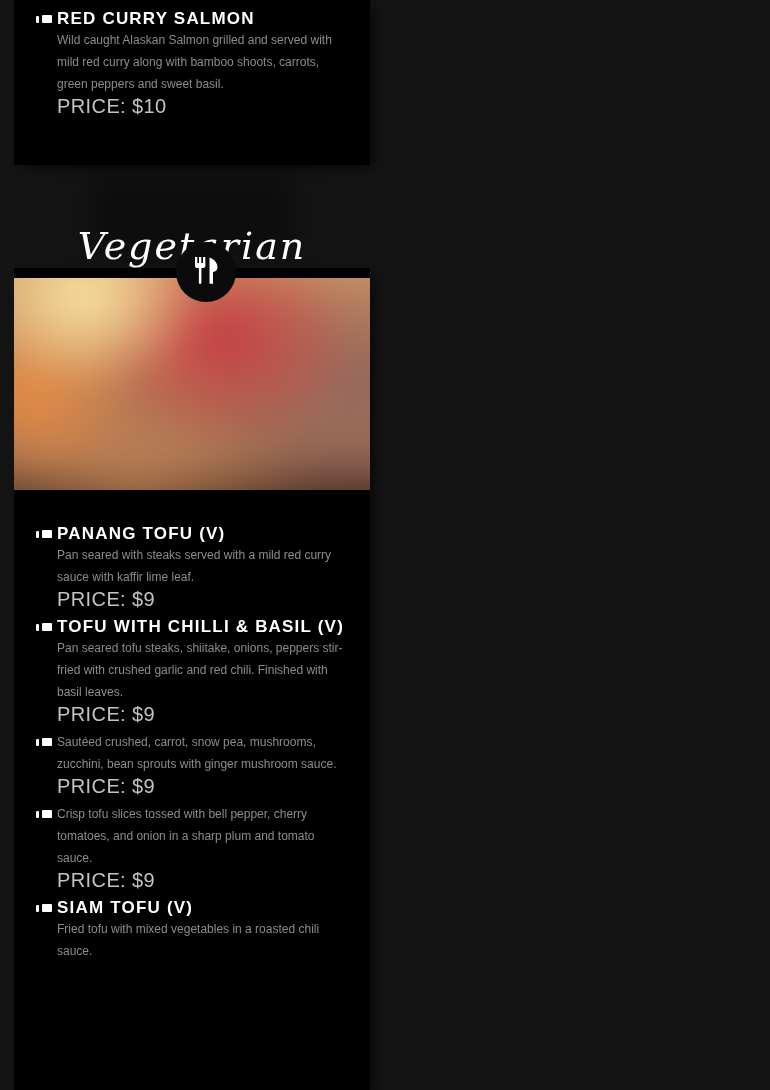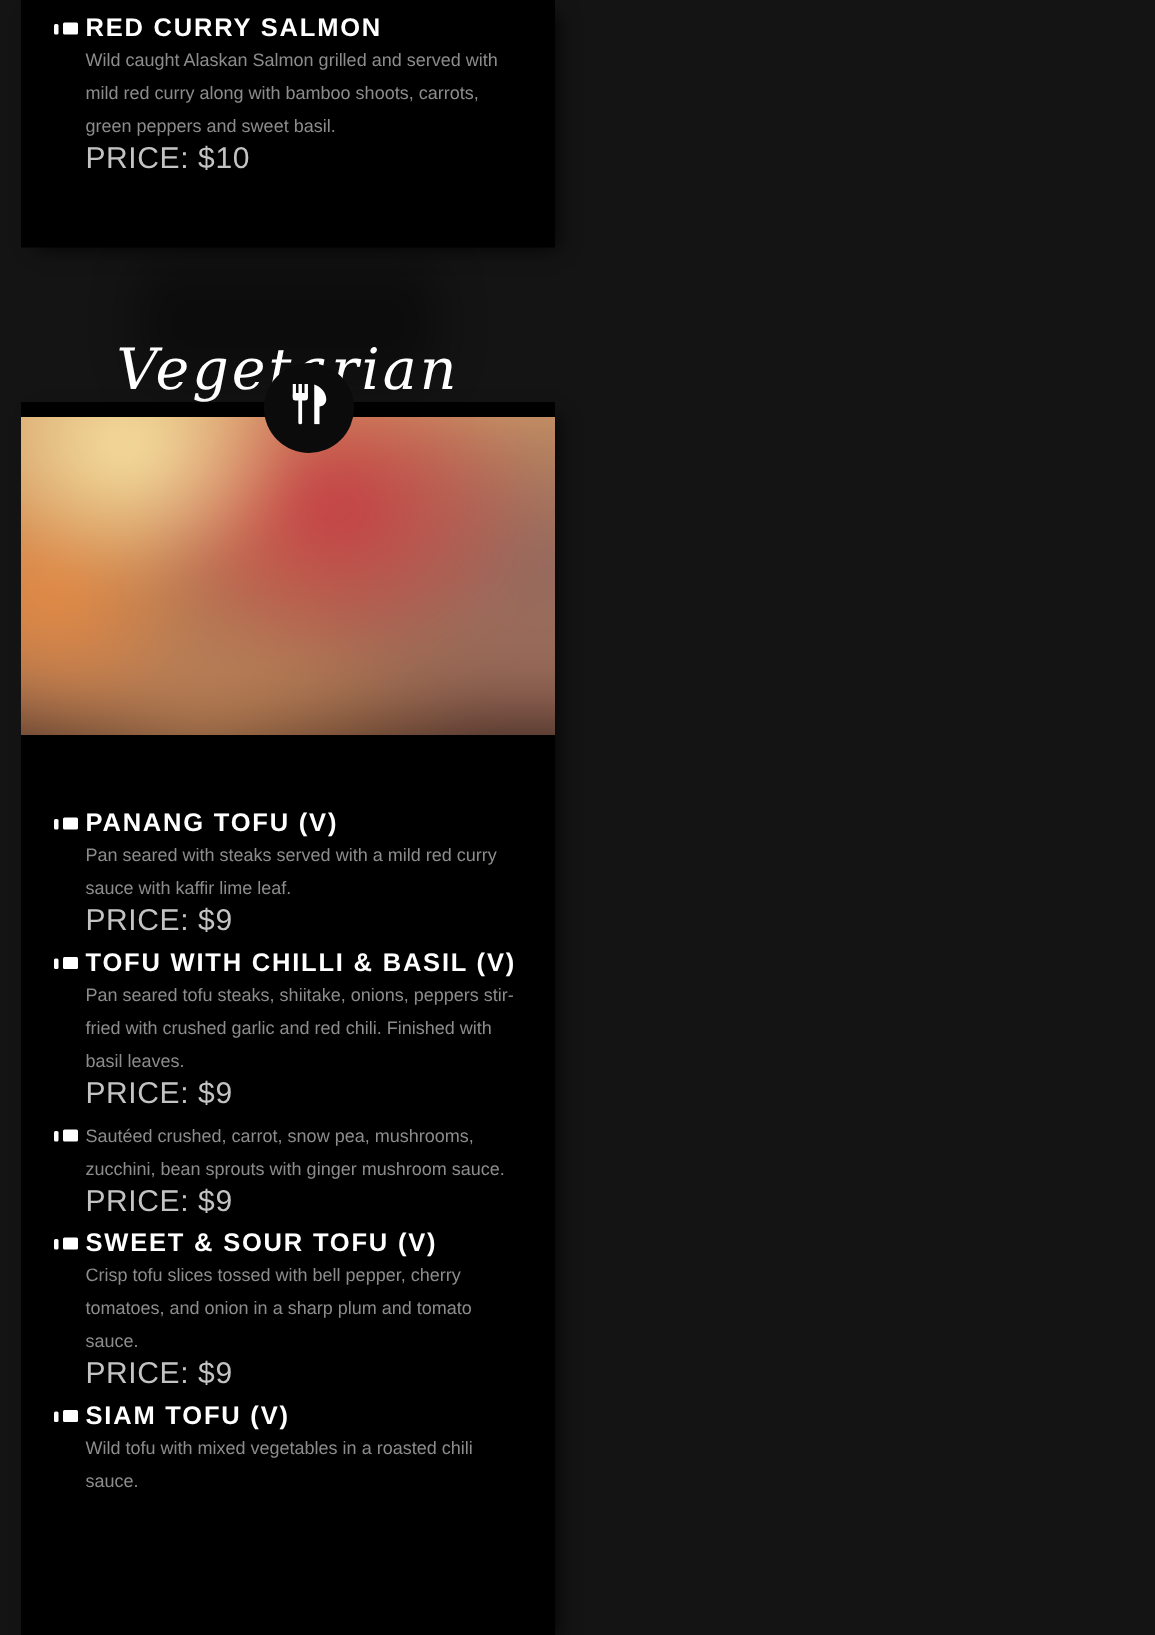--- a/index.html
+++ b/index.html
@@ -55,21 +55,21 @@
     filter:blur(16px);
     background:
       linear-gradient(180deg, rgba(0,0,0,0) 76%, rgba(22,10,8,0.55) 98%),
       radial-gradient(170px 130px at 110px 60px,  #f8e3a2 0%, rgba(248,227,162,0) 70%),
       radial-gradient(190px 150px at 250px 100px, #c43c44 0%, rgba(196,60,68,0) 72%),
       radial-gradient(150px 130px at 60px 160px,  #e68c44 0%, rgba(230,140,68,0) 70%),
       radial-gradient(230px 190px at 390px 140px, #93685e 0%, rgba(147,104,94,0) 75%),
       radial-gradient(260px 150px at 160px 260px, #cf8f5c 0%, rgba(207,143,92,0) 75%),
       linear-gradient(180deg, #d8a36b 0%, #c58758 40%, #9c6a50 70%, #6b4639 88%, #46302a 100%);
   }
-  .items { padding-top:48px; }
+  .items { padding-top:33px; }
 </style>
 </head>
 <body>
 
 <div class="menu-column">
 
   <section class="card card-first">
     <div class="menu-item">
       <span class="bullet">
           <i class="b1"></i>
@@ -134,29 +134,28 @@
           </span>
         <p class="item-desc">Sautéed crushed, carrot, snow pea, mushrooms, zucchini, bean sprouts with ginger mushroom sauce.</p>
         <p class="item-price"><span>PRICE:</span> <span>$9</span></p>
       </div>
 
       <div class="menu-item">
         <span class="bullet">
             <i class="b1"></i>
             <i class="b2"></i>
           </span>
-        <h3 class="item-title">SWEET &amp; SOUR TOFU (V)</h3>
         <p class="item-desc">Crisp tofu slices tossed with bell pepper, cherry tomatoes, and onion in a sharp plum and tomato sauce.</p>
         <p class="item-price"><span>PRICE:</span> <span>$9</span></p>
       </div>
 
       <div class="menu-item">
         <span class="bullet">
             <i class="b1"></i>
             <i class="b2"></i>
           </span>
         <h3 class="item-title">SIAM TOFU (V)</h3>
-        <p class="item-desc">Wild tofu with mixed vegetables in a roasted chili sauce.</p>
+        <p class="item-desc">Fried tofu with mixed vegetables in a roasted chili sauce.</p>
       </div>
 
     </div>
   </section>
 </div>
 
 </body></html>

